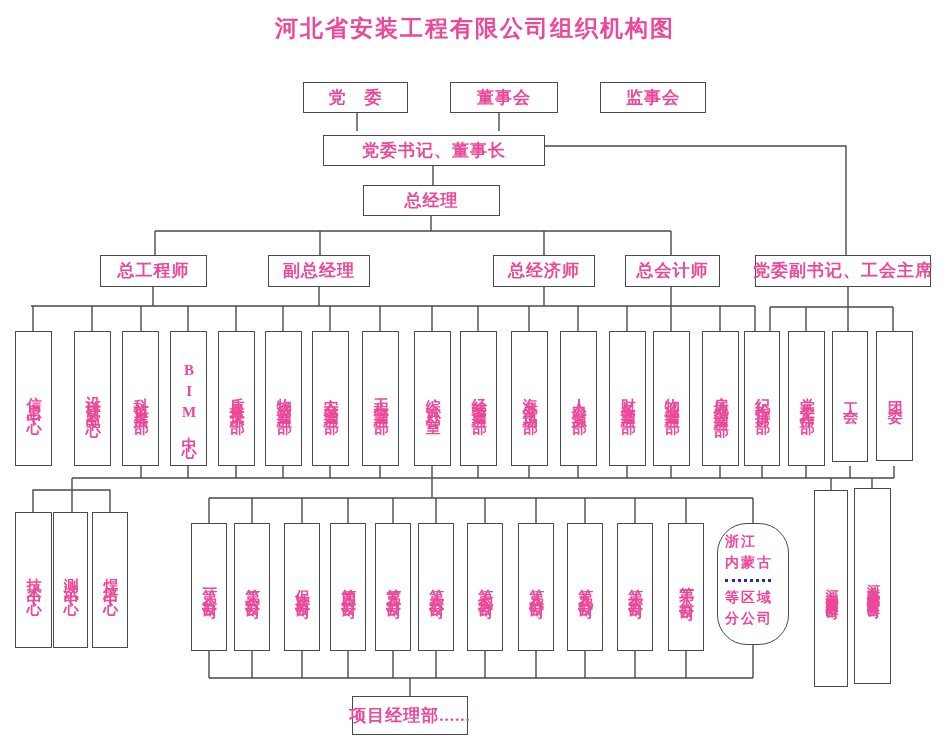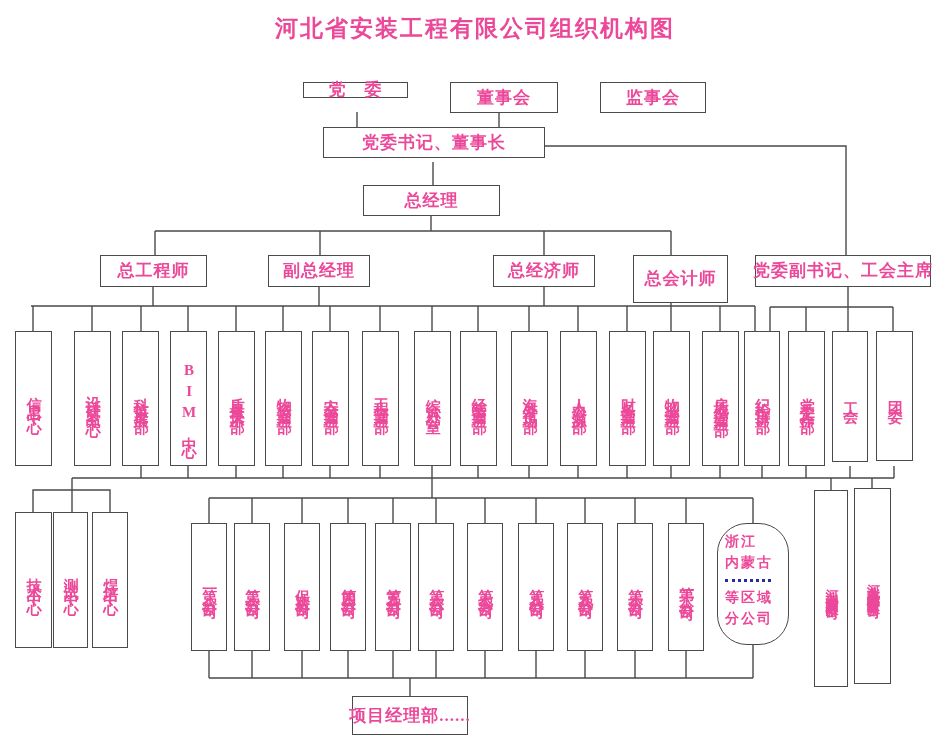--- a/index.html
+++ b/index.html
@@ -54,31 +54,31 @@
                M831 478 V490 M872 478 V490"></path>
       <path d="M209 651 V678 M252 651 V678 M302 651 V678 M348 651 V678 M393 651 V678
                M436 651 V678 M485 651 V678 M536 651 V678 M585 651 V678 M635 651 V678
                M686 651 V678 M753 645 V678
                M209 678 H753 M410 678 V696"></path>
     </g>
   </svg>
 
   <div class="title">河北省安装工程有限公司组织机构图</div>
 
-  <div class="box h" style="left:303px;top:82px;width:105px;height:16px;">党　委</div>
+  <div class="box h" style="left:303px;top:82px;width:105px;height:31px;">党　委</div>
   <div class="box h" style="left:450px;top:82px;width:108px;height:31px;">董事会</div>
   <div class="box h" style="left:600px;top:82px;width:106px;height:31px;">监事会</div>
 
-  <div class="box h" style="left:323px;top:127px;width:222px;height:31px;">党委书记、董事长</div>
+  <div class="box h" style="left:323px;top:135px;width:222px;height:31px;">党委书记、董事长</div>
   <div class="box h" style="left:363px;top:185px;width:137px;height:31px;">总经理</div>
 
   <div class="box h" style="left:100px;top:255px;width:107px;height:32px;">总工程师</div>
   <div class="box h" style="left:268px;top:255px;width:102px;height:32px;">副总经理</div>
   <div class="box h" style="left:493px;top:255px;width:102px;height:32px;">总经济师</div>
-  <div class="box h" style="left:625px;top:255px;width:95px;height:48px;margin-left:8px;">总会计师</div>
+  <div class="box h" style="left:625px;top:255px;width:95px;height:32px;">总会计师</div>
   <div class="box h" style="left:755px;top:255px;width:176px;height:32px;">党委副书记、工会主席</div>
 
   <div class="box v wide" style="left:15px;top:331px;width:37px;height:135px;">信息中心</div>
   <div class="box v" style="left:74px;top:331px;width:37px;height:135px;">设计研究中心</div>
   <div class="box v" style="left:122px;top:331px;width:37px;height:135px;">科技发展部</div>
   <div class="box v" style="left:170px;top:331px;width:37px;height:135px;">BIM中心</div>
   <div class="box v" style="left:218px;top:331px;width:37px;height:135px;">质量技术部</div>
   <div class="box v" style="left:265px;top:331px;width:37px;height:135px;">物资管理部</div>
   <div class="box v" style="left:312px;top:331px;width:37px;height:135px;">安全管理部</div>
   <div class="box v" style="left:362px;top:331px;width:37px;height:135px;">工程管理部</div>

